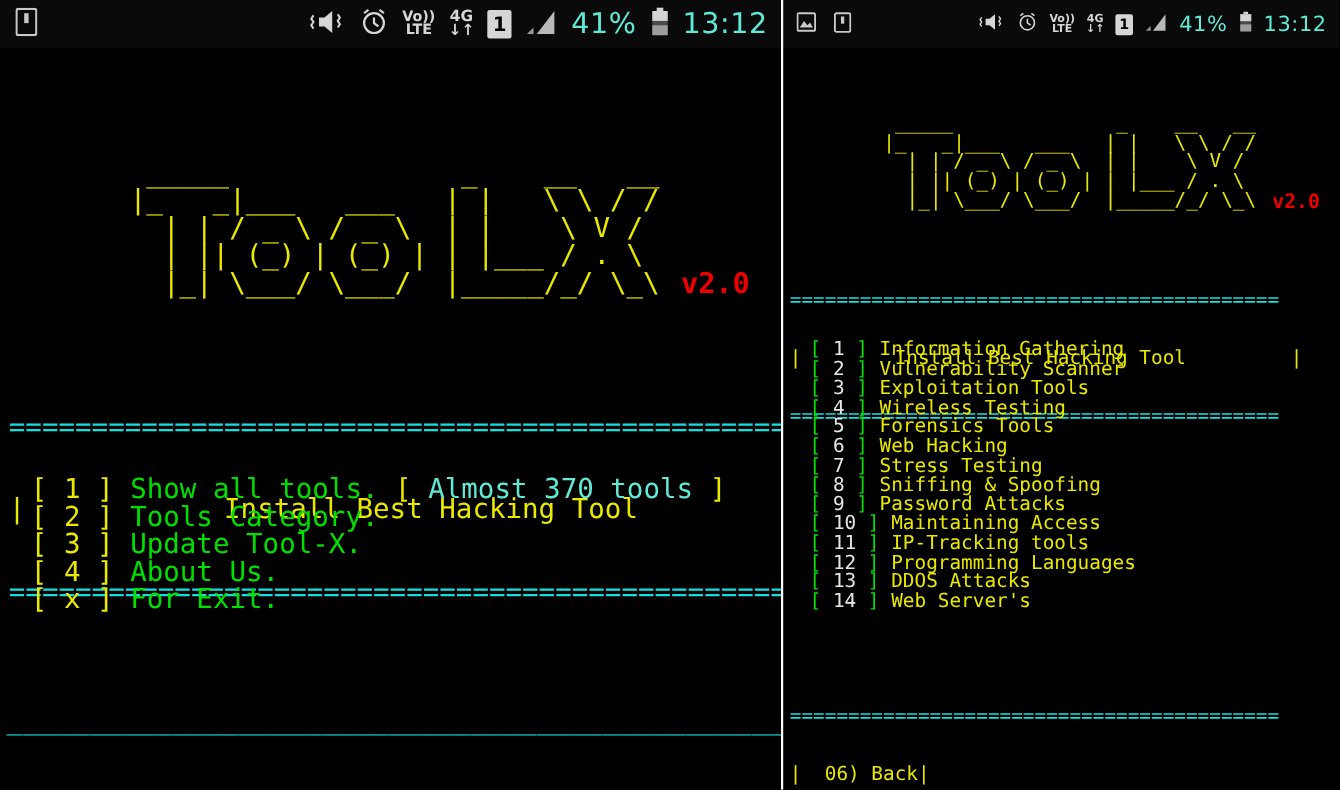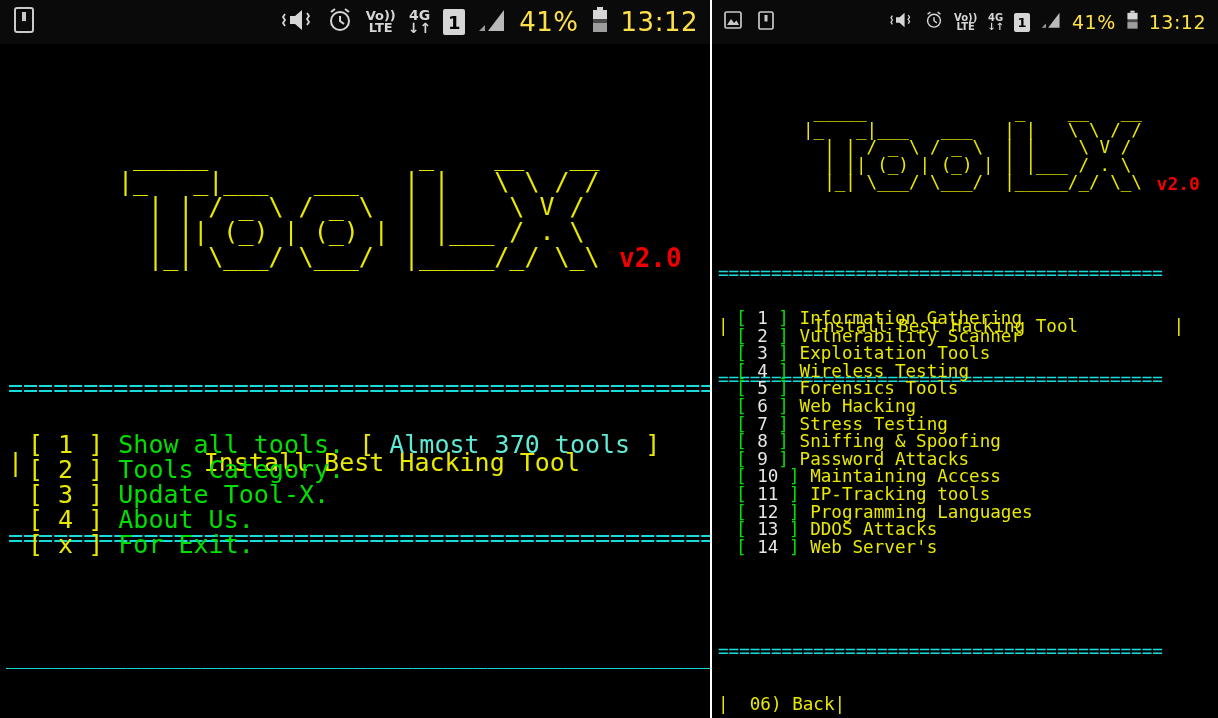--- a/index.html
+++ b/index.html
@@ -44,21 +44,21 @@
     background: #0a0a0a;
     padding: 0 12px 0 14px;
     box-sizing: border-box;
   }
   .sb-left { display: flex; align-items: center; gap: 16px; }
   .sb-spacer { flex: 1; }
   .sb-right { display: flex; align-items: center; gap: 10px; }
   .sb-icon { display: block; }
   .sb-text {
     font-family: "DejaVu Sans", "Liberation Sans", sans-serif;
-    color: #fde047;
+    color: #5eead4;
     letter-spacing: .5px;
   }
   .screen-left  .sb-text { font-size: 26px; }
   .screen-right .sb-text { font-size: 19px; }
   .screen-left  .sb-right { gap: 12px; }
   .volte {
     display: flex;
     flex-direction: column;
     align-items: center;
     line-height: .95;

